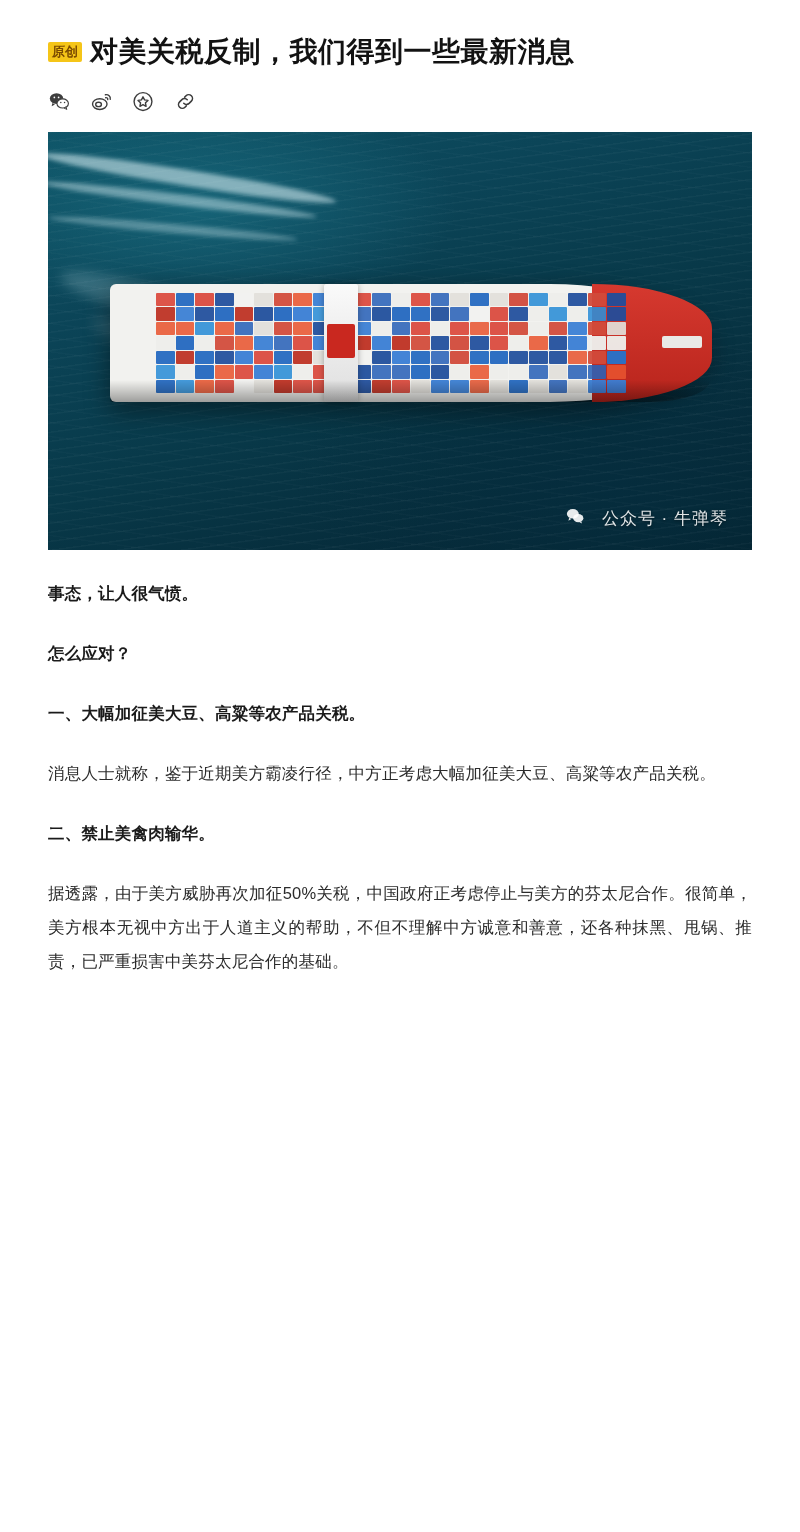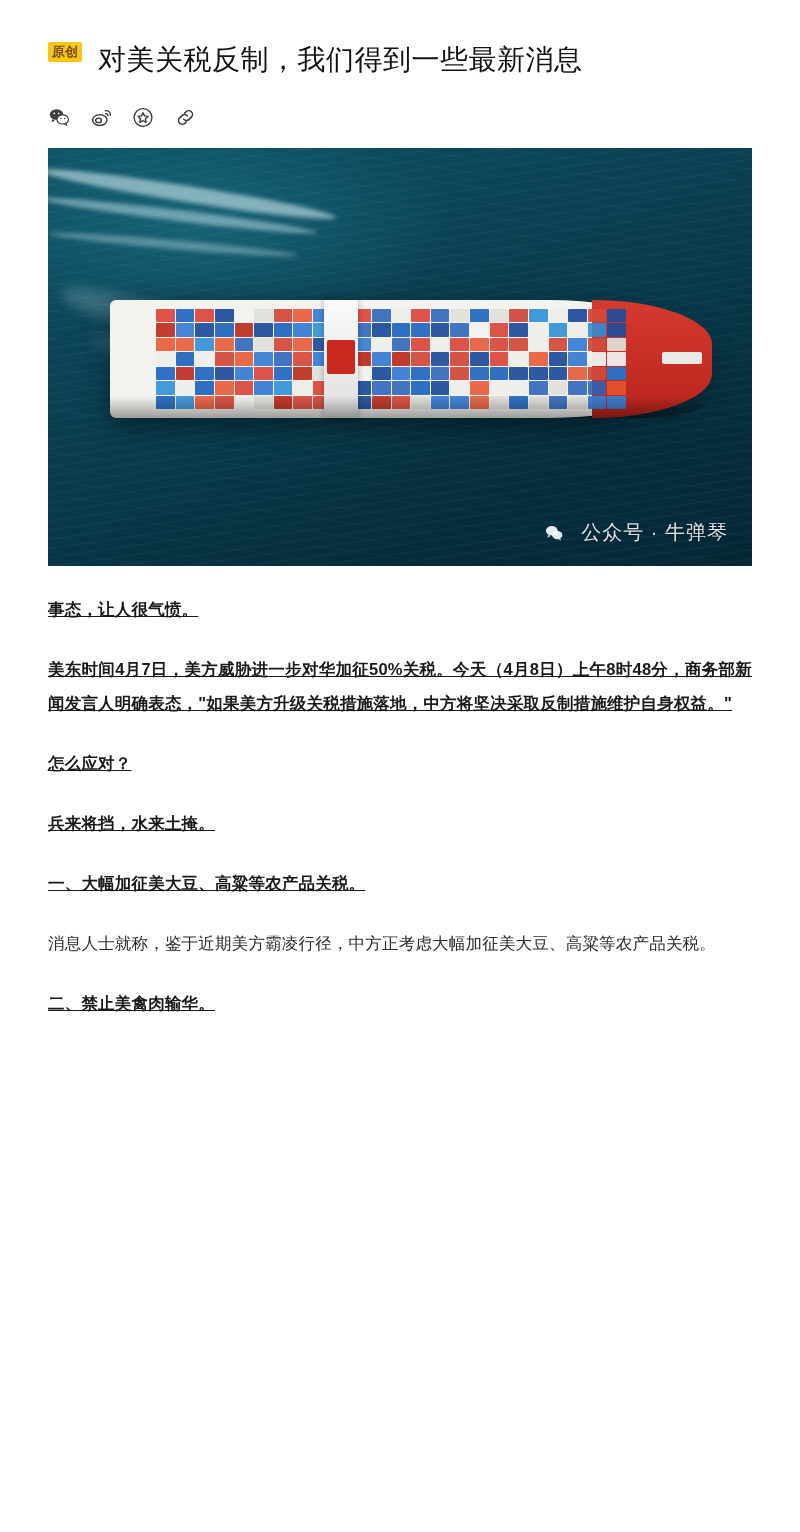--- a/index.html
+++ b/index.html
@@ -34,23 +34,23 @@
     line-height: 18px;
     padding: 1px 4px;
     border-radius: 2px;
     margin-top: 10px;
     white-space: nowrap;
     font-weight: bold;
   }
   .article-title {
     font-size: 28px;
     line-height: 40px;
-    font-weight: normal;
+    font-weight: bold;
     color: #121212;
-    margin: 8px;
+    margin: 0;
     letter-spacing: 0.5px;
   }
 
   
   .meta-row {
     display: flex;
     align-items: center;
     margin-top: 18px;
     font-size: 13px;
     color: #8b8b8b;
@@ -178,44 +178,44 @@
     width: 40px; height: 12px;
     background: #e9e9e6;
     border-radius: 2px;
   }
 
   .hero-watermark {
     position: absolute;
     right: 24px;
     bottom: 20px;
     display: flex;
-    align-items: center;
+    align-items: flex-start;
     gap: 16px;
     color: rgba(255,255,255,0.88);
-    font-size: 20px;
+    font-size: 17px;
     letter-spacing: 1px;
     text-shadow: 0 1px 3px rgba(0,0,0,0.5);
   }
   .wm-icon {
     width: 22px; height: 18px;
     display:inline-flex; align-items:center; justify-content:center;
     color: rgba(255,255,255,0.9);
   }
 
   
   .body-content { margin-top: 26px; }
   .para {
     font-size: 16.5px;
     line-height: 34px;
     color: #2b2b2b;
     margin: 0 0 26px 0;
     text-align: justify;
     letter-spacing: 0.2px;
   }
-  .para.bold { font-weight: bold; color: #1a1a1a; text-decoration: underline; }
+  .para.bold { font-weight: bold; color: #1a1a1a; }
   .para:last-child { margin-bottom: 0; }
 </style>
 </head>
 <body>
 
 <div class="page">
 
   <div class="title-row">
     <span class="badge-original">原创</span>
     <h1 class="article-title">对美关税反制，我们得到一些最新消息</h1>
@@ -454,21 +454,20 @@
           <ellipse cx="16.5" cy="14" rx="7" ry="5.6"></ellipse>
           <path d="M20.5 18.3 L21.6 21.3 L18.2 19.6 Z"></path>
         </svg>
       </span>
       <span>公众号 · 牛弹琴</span>
     </div>
   </div>
 
   <div class="body-content" id="body-content">
       <p class="para bold">事态，让人很气愤。</p>
-      <p class="para bold">美东时间4月7日，美方威胁进一步对华加征50%关税。今天（4月8日）上午8时48分，商务部新闻发言人明确表态，"如果美方升级关税措施落地，中方将坚决采取反制措施维护自身权益。"</p>
       <p class="para bold">怎么应对？</p>
-      <p class="para bold">兵来将挡，水来土掩。</p>
       <p class="para bold">一、大幅加征美大豆、高粱等农产品关税。</p>
       <p class="para">消息人士就称，鉴于近期美方霸凌行径，中方正考虑大幅加征美大豆、高粱等农产品关税。</p>
       <p class="para bold">二、禁止美禽肉输华。</p>
+      <p class="para">据透露，由于美方威胁再次加征50%关税，中国政府正考虑停止与美方的芬太尼合作。很简单，美方根本无视中方出于人道主义的帮助，不但不理解中方诚意和善意，还各种抹黑、甩锅、推责，已严重损害中美芬太尼合作的基础。</p>
     </div>
 
 </div>
 
 </body></html>

